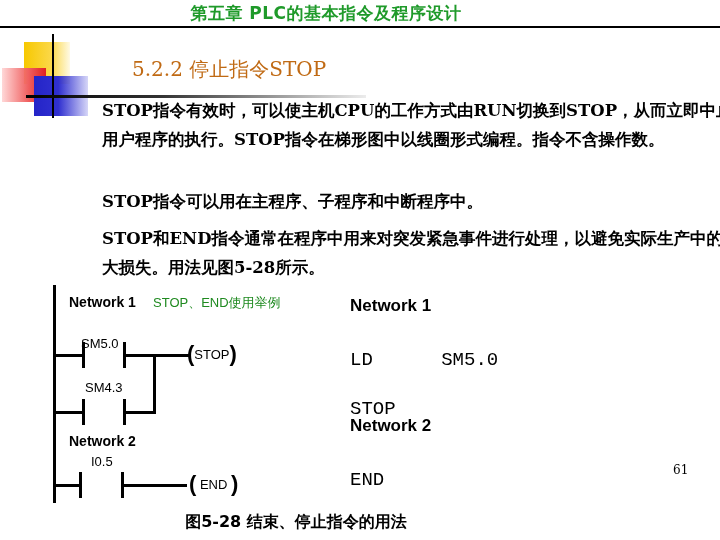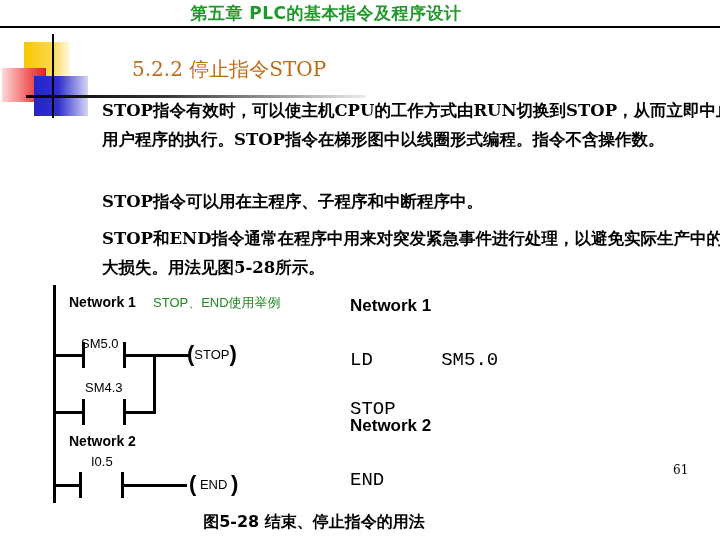--- a/index.html
+++ b/index.html
@@ -32,21 +32,21 @@
   .lbl { position:absolute; font-family:"Liberation Sans","DejaVu Sans",sans-serif; font-size:13px; }
   .hl { position:absolute; height:3px; background:#000; }
   .vl { position:absolute; width:3px; background:#000; }
   .coil { position:absolute; font-family:"Liberation Sans","DejaVu Sans",sans-serif; font-size:13px; }
   .coil .p { font-size:22px; font-weight:bold; vertical-align:-2px; }
   .stl { position:absolute; left:350px; }
   .stl .nh { font-family:"Liberation Sans","DejaVu Sans",sans-serif; font-weight:bold; font-size:17px; }
   .stl .row { font-family:"Liberation Mono","DejaVu Sans Mono",monospace; font-size:19px; line-height:21px; white-space:pre;margin-top:28px; }
   .pagenum { position:absolute; left:673px; top:463px; font-size:12px; font-family:"DejaVu Serif","Liberation Serif",serif; }
   .caption { position:absolute; left:0; width:592px; top:512px; text-align:center; font-weight:bold;
-             font-size:16px; font-family:"DejaVu Sans","Liberation Sans",sans-serif;margin-left:18px; }
+             font-size:16px; font-family:"DejaVu Sans","Liberation Sans",sans-serif; }
 </style>
 </head>
 <body>
 
 <div class="chapter">第五章  PLC的基本指令及程序设计</div>
 <div class="top-rule"></div>
 
 <div>
   <div class="deco-yellow"></div>
   <div class="deco-red"></div>

